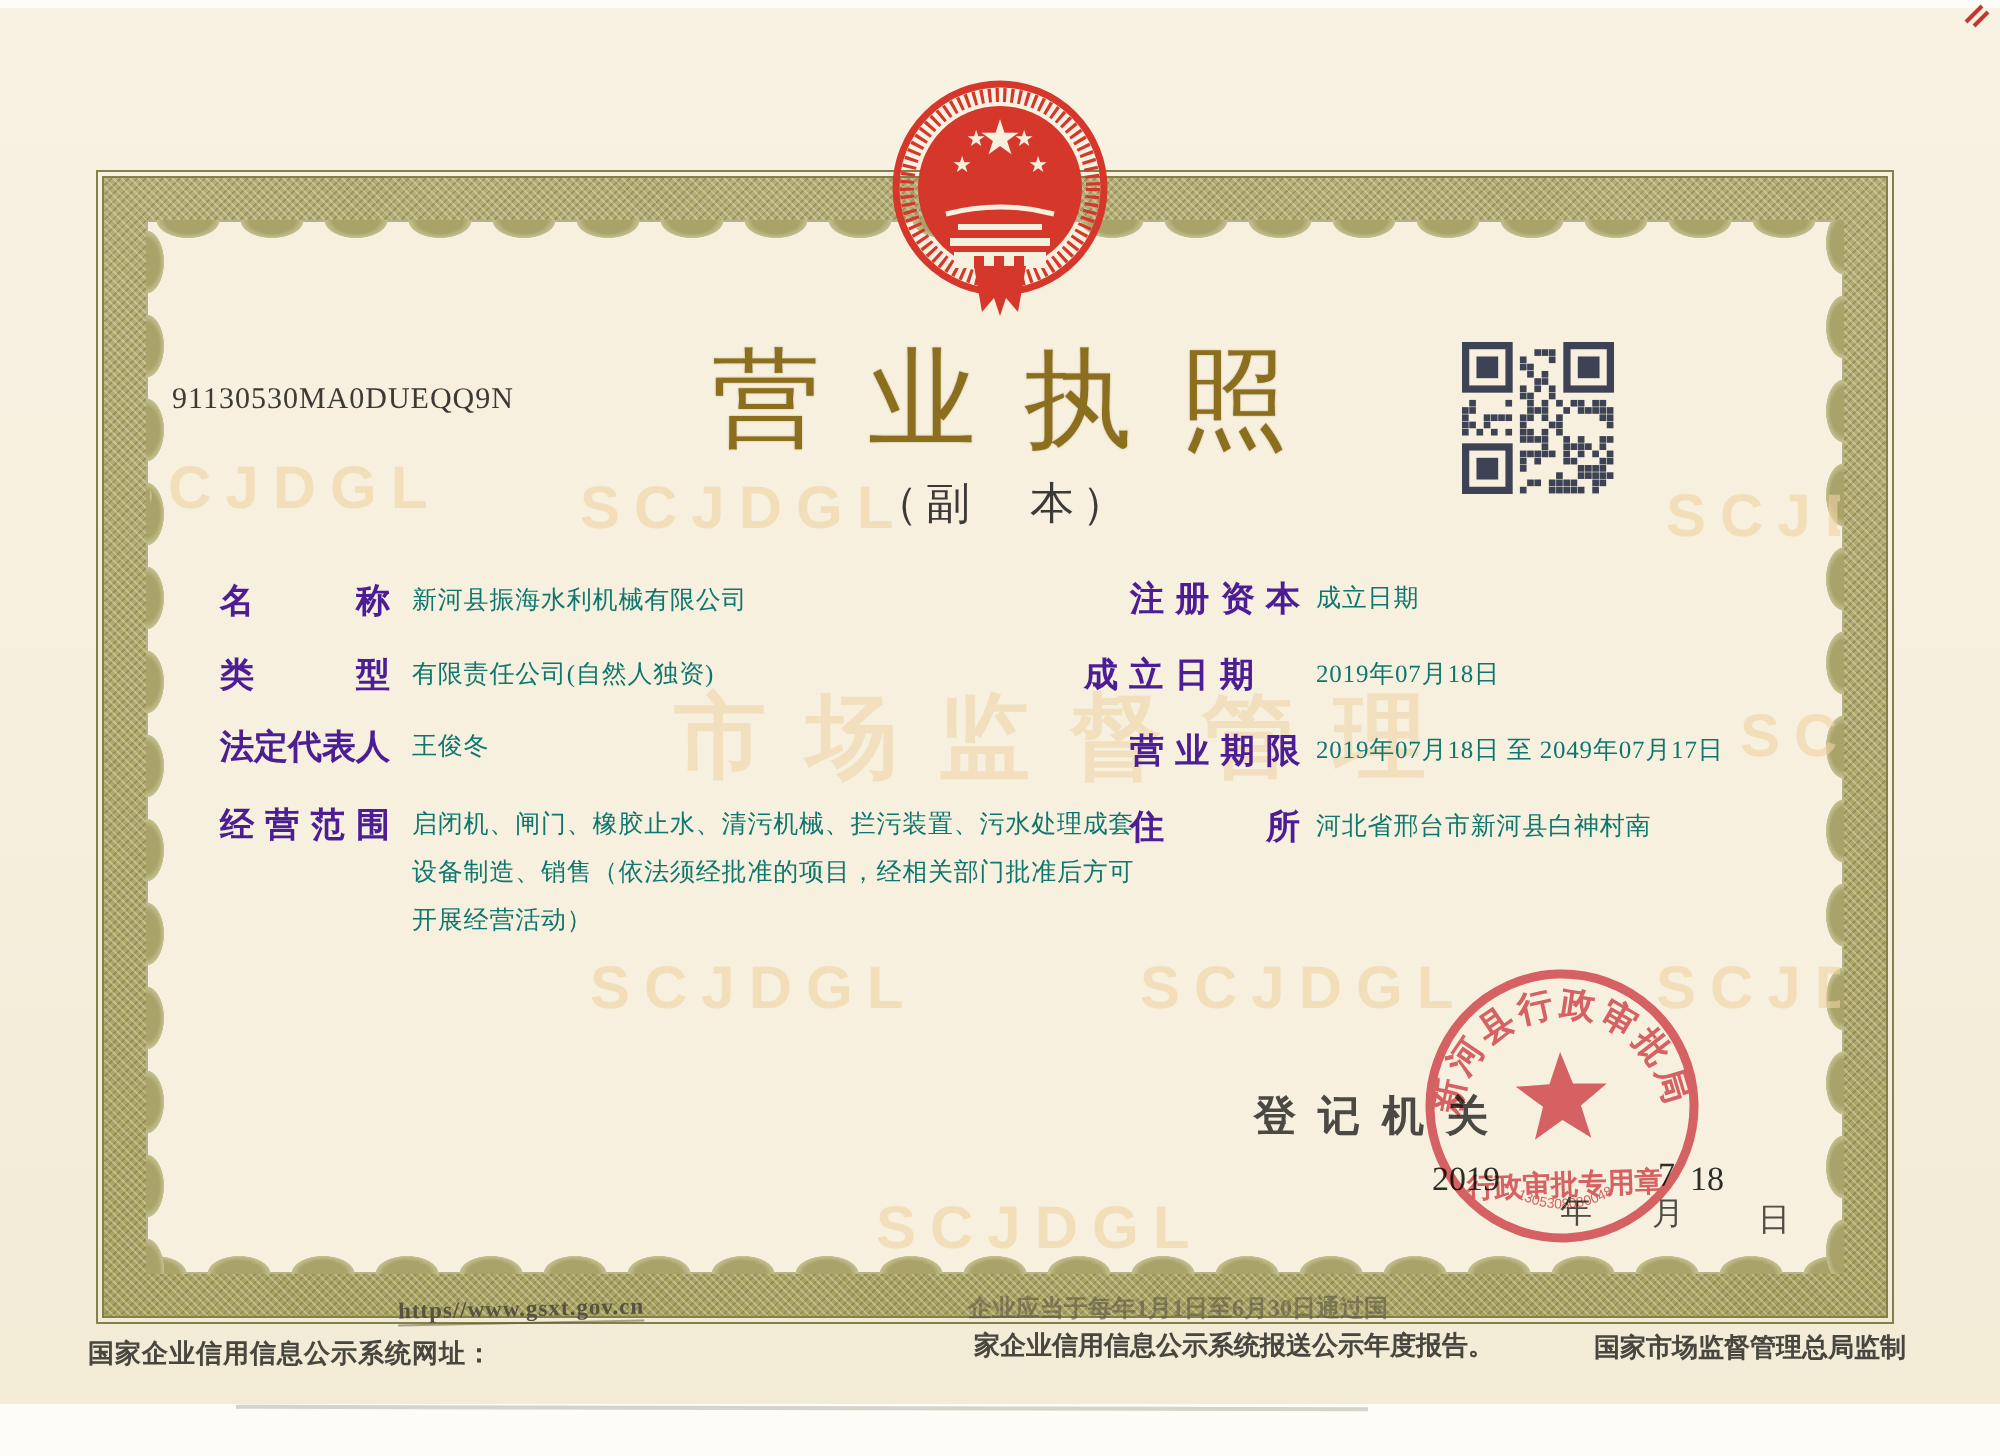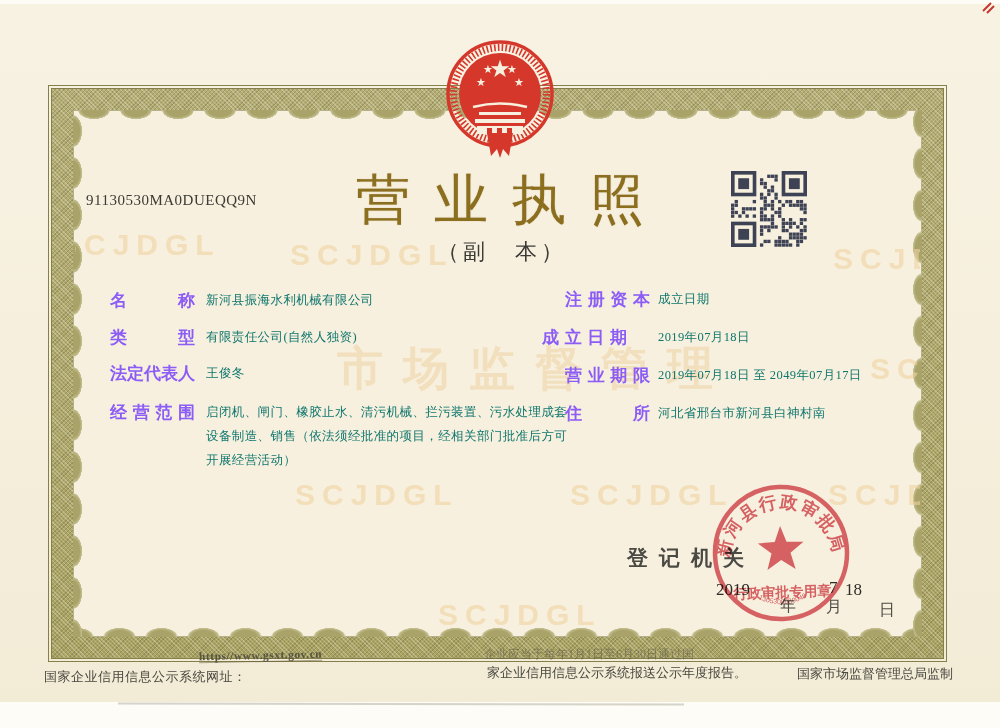--- a/index.html
+++ b/index.html
@@ -45,32 +45,32 @@
   
   .content{position:absolute;inset:0;z-index:4;}
   .code-label{position:absolute;left:88px;top:162px;font-family:"Liberation Sans",sans-serif;font-weight:600;font-size:15px;letter-spacing:5px;color:#45443e;}
   .code-value{position:absolute;left:86px;top:192px;font-size:15px;letter-spacing:.5px;color:#3b3a34;}
   .title-wrap{position:absolute;left:0;right:0;top:164px;text-align:center;}
   .title-wrap span{font-size:54px;font-weight:normal;letter-spacing:24px;margin-right:-24px;color:#8b6f1e;text-shadow:0 0 1px rgba(110,85,20,.45);}
   .subtitle-wrap{position:absolute;left:0;right:0;top:237px;text-align:center;}
   .subtitle-wrap span{font-size:22px;letter-spacing:4px;margin-right:-4px;color:#3b3a36;font-weight:400;}
   .qr{position:absolute;left:731px;top:171px;width:76px;height:76px;}
   .qr-caption{position:absolute;left:812px;top:172px;width:132px;font-size:11.5px;line-height:15.5px;color:#40434f;white-space:pre-line;font-family:"Liberation Sans",sans-serif;}
-  .f-label{position:absolute;width:85px;font-family:"Liberation Sans",sans-serif;font-weight:600;font-size:17px;color:#8b5cf6;text-align:justify;text-align-last:justify;}
+  .f-label{position:absolute;width:85px;font-family:"Liberation Sans",sans-serif;font-weight:600;font-size:17px;color:#4c1d95;text-align:justify;text-align-last:justify;}
   .f-value{position:absolute;font-size:12.5px;color:#0f766e;letter-spacing:.4px;}
   .scope{width:372px;line-height:24px;}
   .registrar{position:absolute;left:627px;top:544px;font-family:"Liberation Sans",sans-serif;font-weight:600;font-size:21px;letter-spacing:11px;color:#4a4943;white-space:nowrap;}
   .d-unit{position:absolute;font-family:"Liberation Sans",sans-serif;font-size:16px;color:#4d4c45;}
   .d-num{position:absolute;font-size:17px;color:#2e2d28;}
   
   .stamp{position:absolute;left:706px;top:478px;width:150px;height:150px;z-index:6;opacity:.9;mix-blend-mode:multiply;transform:rotate(-2deg);}
   
   .emblem{position:absolute;left:443px;top:36px;width:114px;height:132px;z-index:5;}
   
-  .ft{position:absolute;color:#48473f;font-size:13px;z-index:4;white-space:nowrap;}
+  .ft{position:absolute;color:#48473f;font-size:13px;z-index:4;white-space:nowrap;font-weight:bold;}
   .ft-web-label{left:44px;top:668px;letter-spacing:.5px;}
   .ft-url{left:199px;top:649px;font-size:11.5px;font-weight:bold;color:#565340;transform:rotate(-1.2deg);letter-spacing:.5px;border-bottom:1px solid rgba(90,85,55,.5);}
   .ft-notice1{left:484px;top:646px;font-size:12px;color:rgba(92,89,70,.62);filter:blur(.3px);}
   .ft-notice2{left:487px;top:664px;}
   .ft-producer{left:797px;top:665px;}
   .scan-line{position:absolute;left:118px;top:703px;width:566px;height:2px;background:rgba(175,170,155,.5);transform:rotate(.12deg);z-index:0;}
   .corner-mark{position:absolute;right:3px;top:1px;width:16px;height:16px;z-index:5;}
 </style>
 </head>
 <body>

